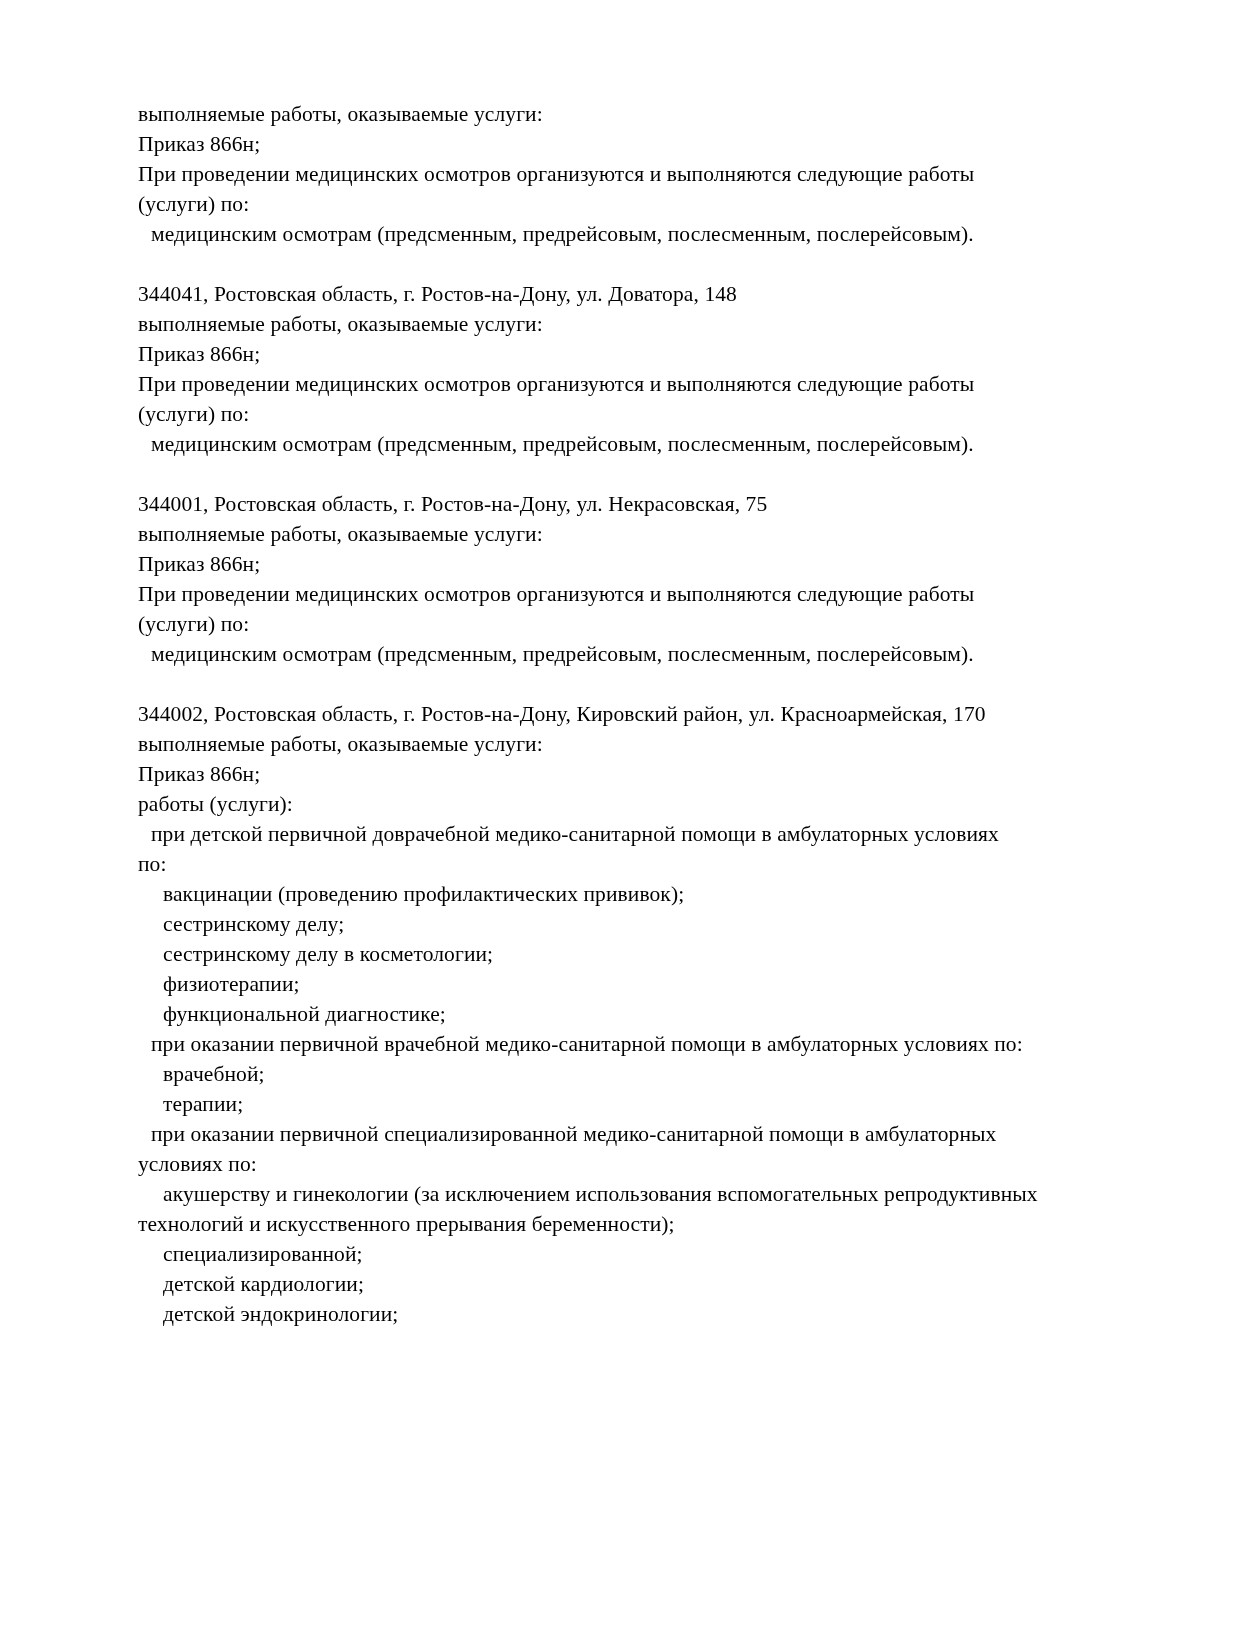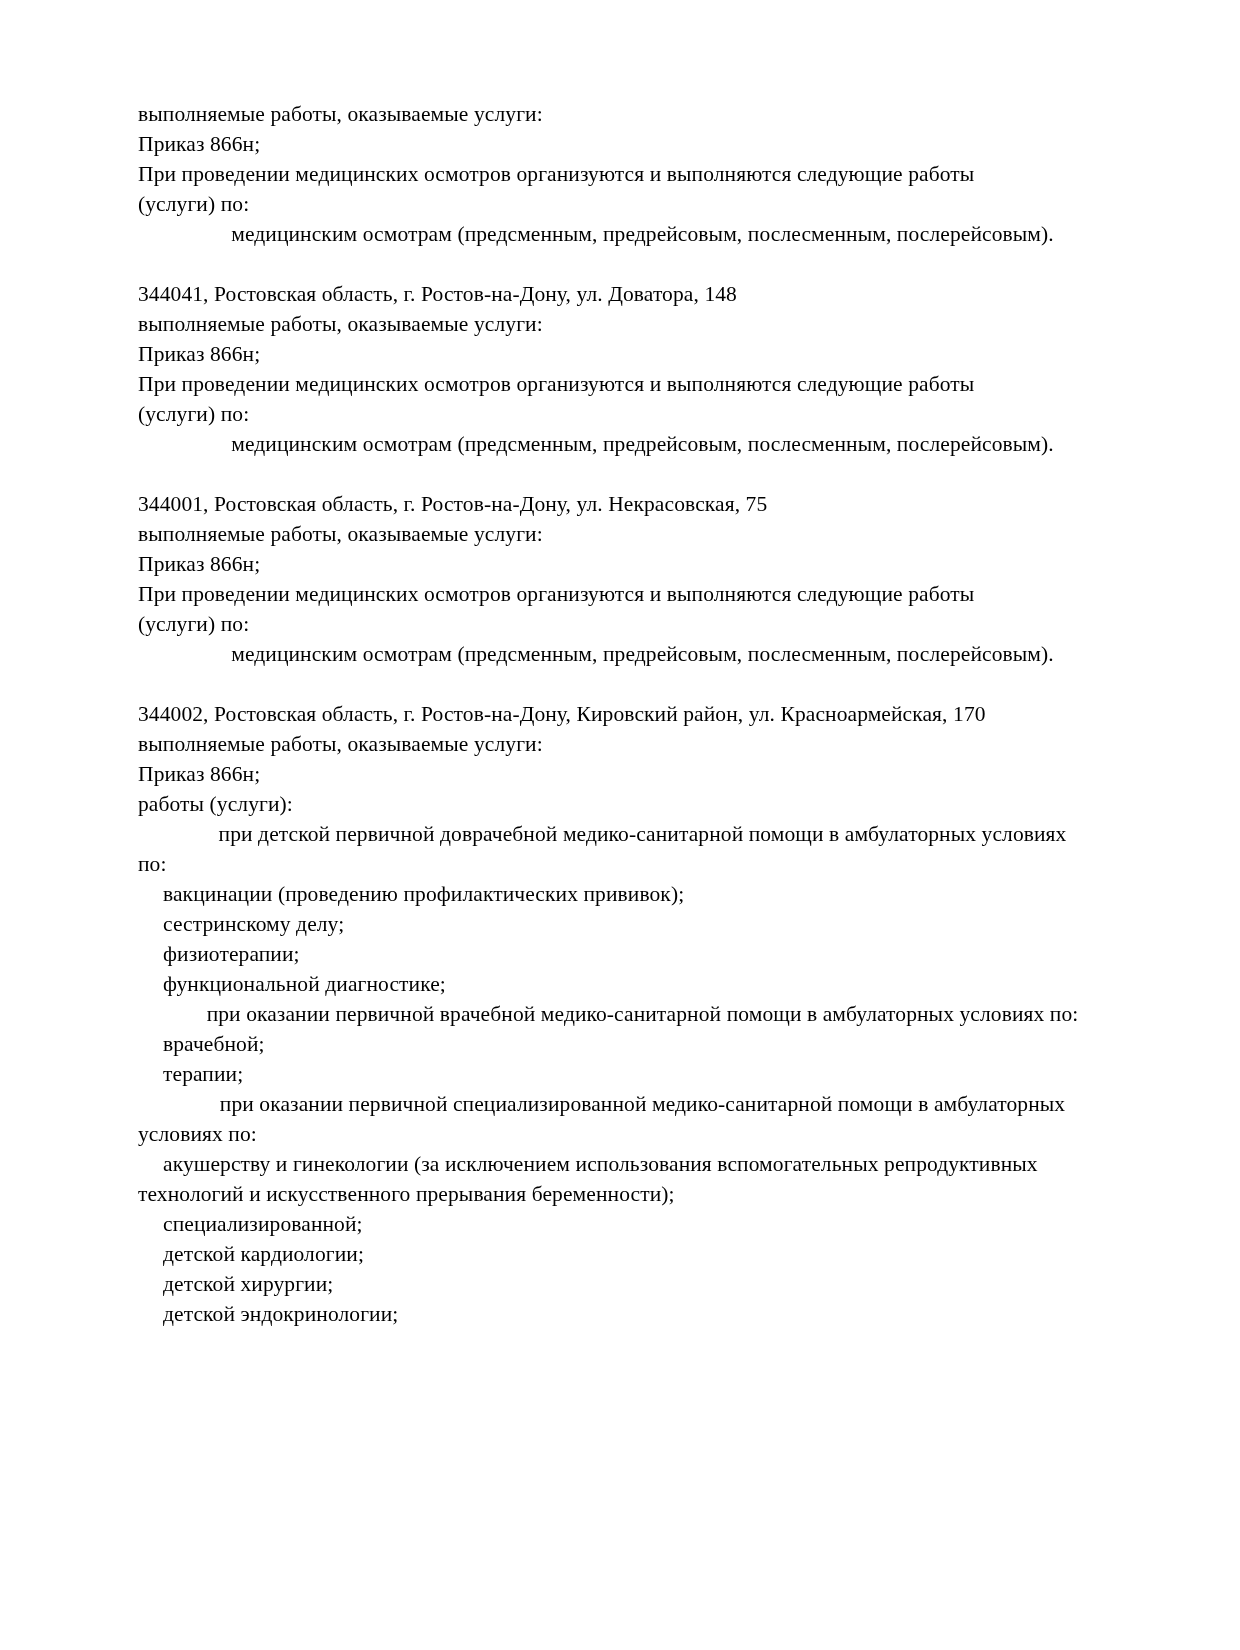--- a/index.html
+++ b/index.html
@@ -21,21 +21,21 @@
     font-family: "Liberation Serif", "DejaVu Serif", serif;
     font-size: 21.5px;
     line-height: 30px;
     color: #000000;
   }
   .doc-line {
     white-space: pre-wrap;
     min-height: 30px;
     letter-spacing: 0.1px;
   }
-  .doc-line.ind-1 { padding-left: 13px; text-align: center; }
+  .doc-line.ind-1 { padding-left: 13px; }
   .doc-line.ind-2 { padding-left: 25px; }
   .doc-line.blank { min-height: 30px; }
 </style>
 </head>
 <body>
 
 <div class="doc-page">
   <div id="doc-lines">
       <div class="doc-line">выполняемые работы, оказываемые услуги:</div>
       <div class="doc-line">Приказ 866н;</div>
@@ -58,27 +58,27 @@
       <div class="doc-line ind-1">медицинским осмотрам (предсменным, предрейсовым, послесменным, послерейсовым).</div>
       <div class="doc-line blank"></div>
       <div class="doc-line">344002, Ростовская область, г. Ростов-на-Дону, Кировский район, ул. Красноармейская, 170</div>
       <div class="doc-line">выполняемые работы, оказываемые услуги:</div>
       <div class="doc-line">Приказ 866н;</div>
       <div class="doc-line">работы (услуги):</div>
       <div class="doc-line ind-1">при детской первичной доврачебной медико-санитарной помощи в амбулаторных условиях</div>
       <div class="doc-line">по:</div>
       <div class="doc-line ind-2">вакцинации (проведению профилактических прививок);</div>
       <div class="doc-line ind-2">сестринскому делу;</div>
+      <div class="doc-line ind-2">сестринскому делу в косметологии;</div>
       <div class="doc-line ind-2">физиотерапии;</div>
       <div class="doc-line ind-2">функциональной диагностике;</div>
       <div class="doc-line ind-1">при оказании первичной врачебной медико-санитарной помощи в амбулаторных условиях по:</div>
       <div class="doc-line ind-2">врачебной;</div>
       <div class="doc-line ind-2">терапии;</div>
       <div class="doc-line ind-1">при оказании первичной специализированной медико-санитарной помощи в амбулаторных</div>
       <div class="doc-line">условиях по:</div>
       <div class="doc-line ind-2">акушерству и гинекологии (за исключением использования вспомогательных репродуктивных</div>
       <div class="doc-line">технологий и искусственного прерывания беременности);</div>
       <div class="doc-line ind-2">специализированной;</div>
       <div class="doc-line ind-2">детской кардиологии;</div>
-      <div class="doc-line ind-2">детской хирургии;</div>
       <div class="doc-line ind-2">детской эндокринологии;</div>
     </div>
 </div>
 
 </body></html>

